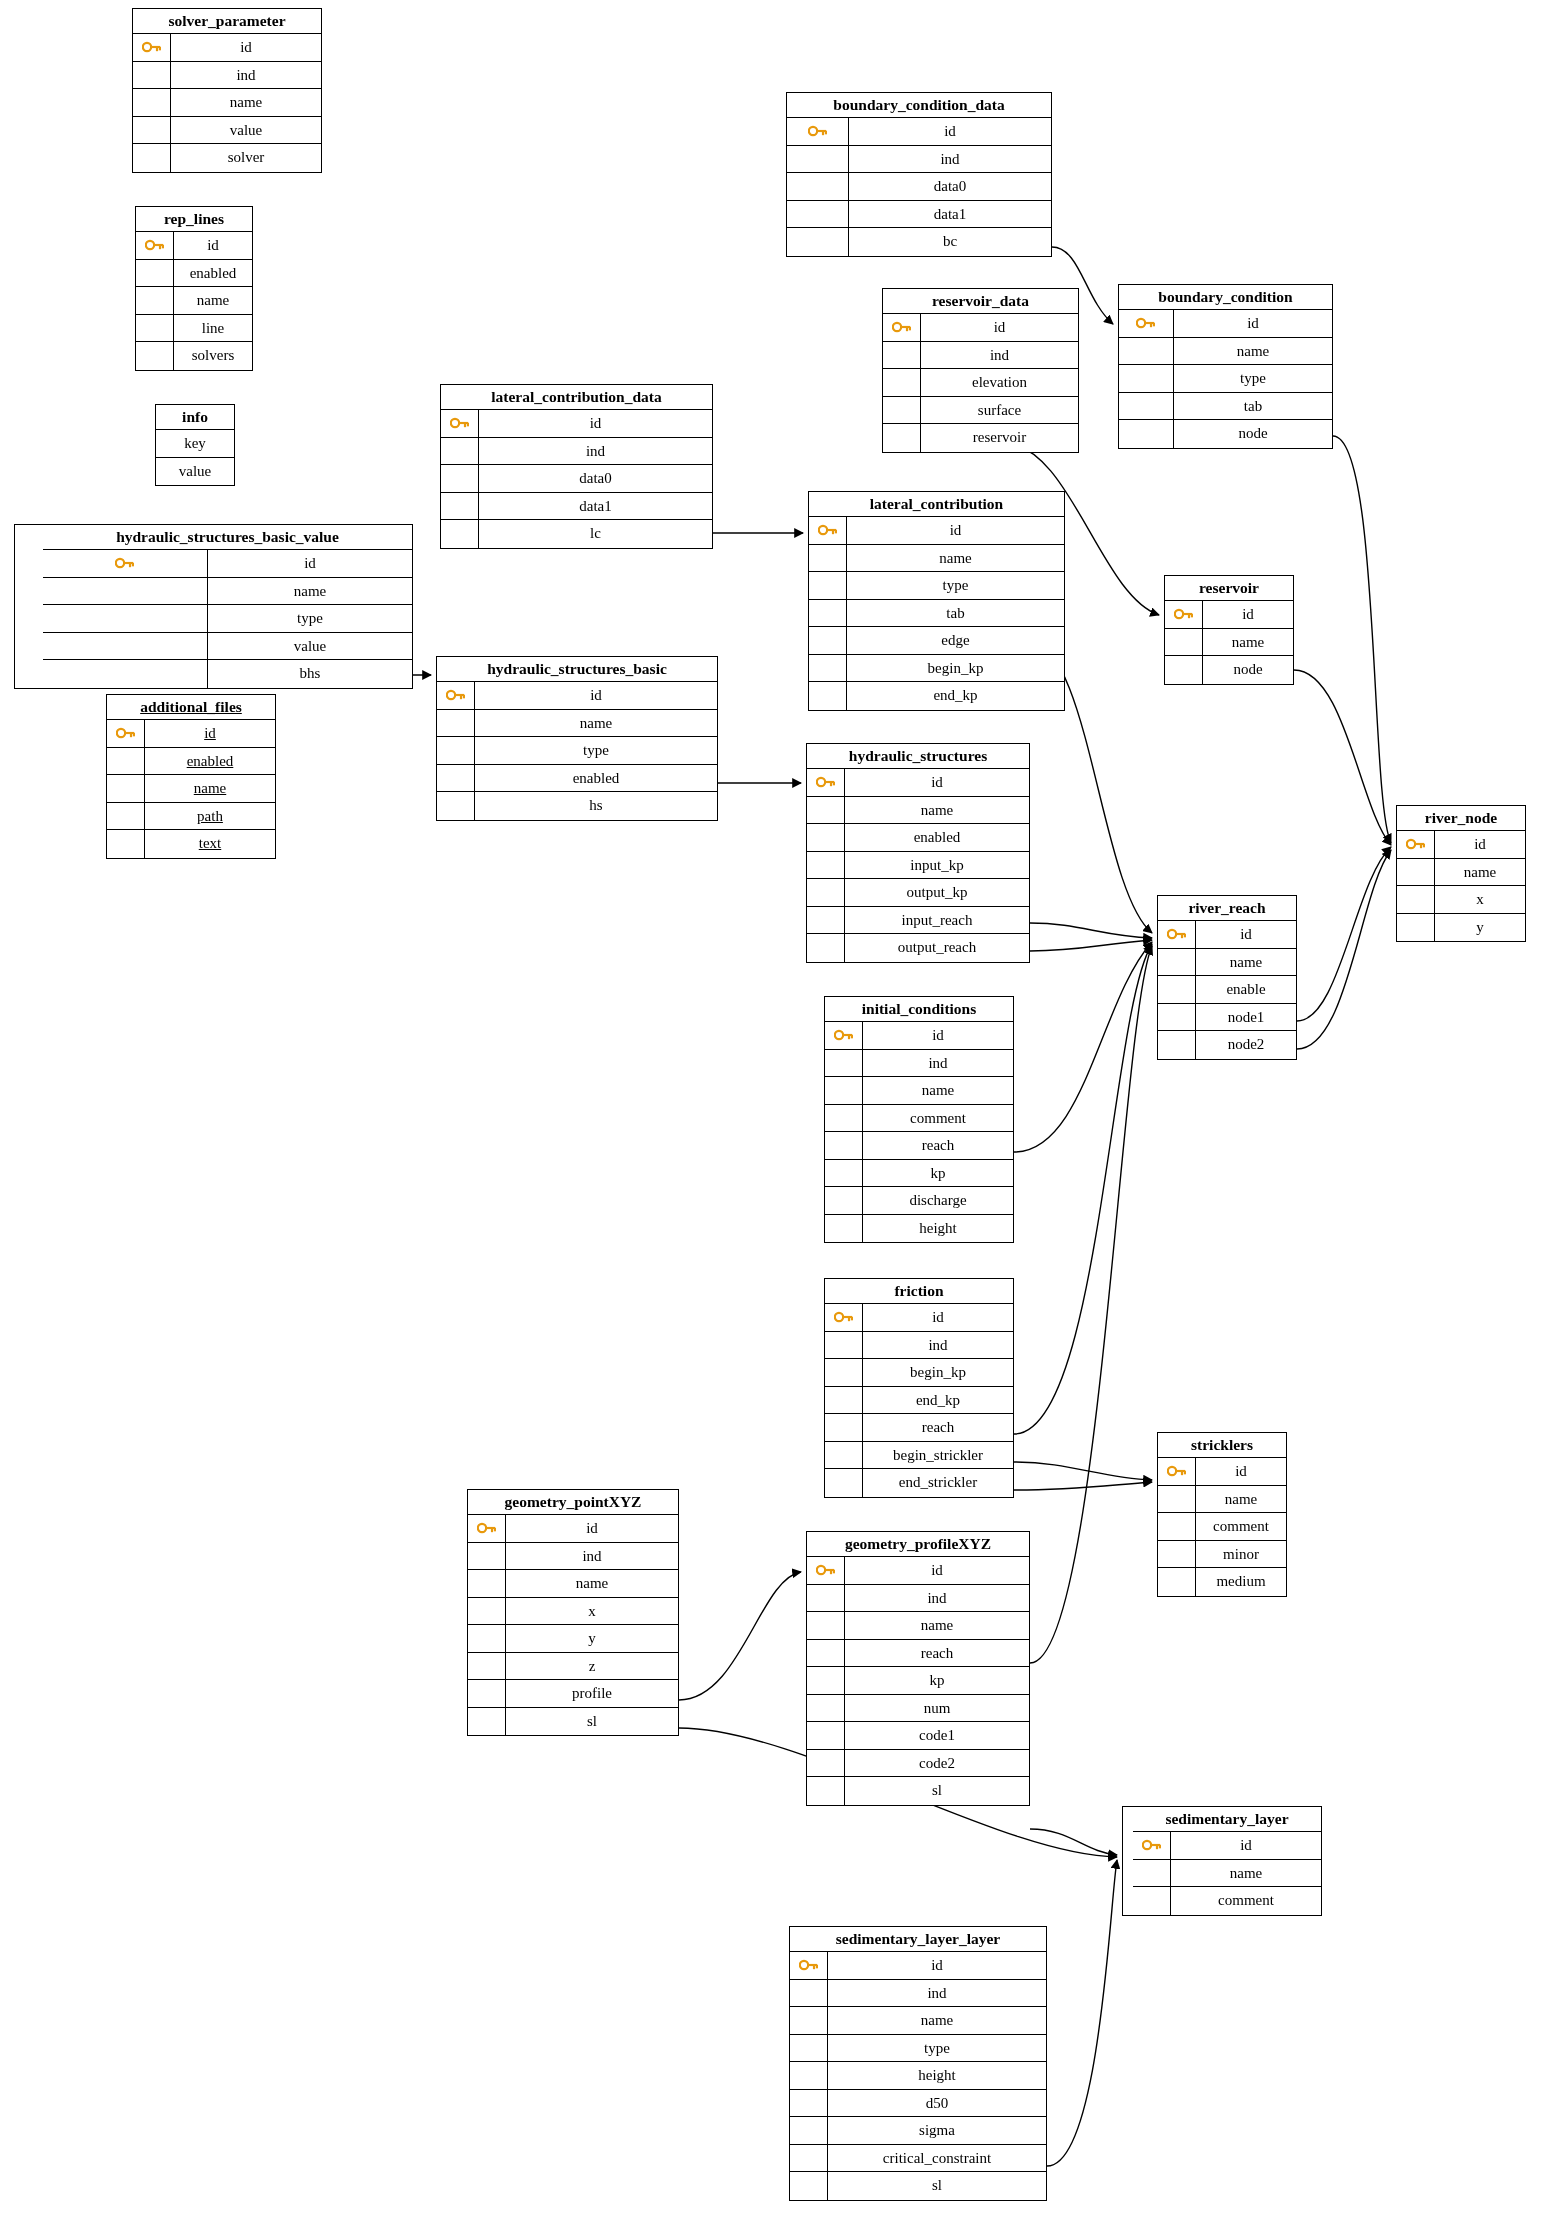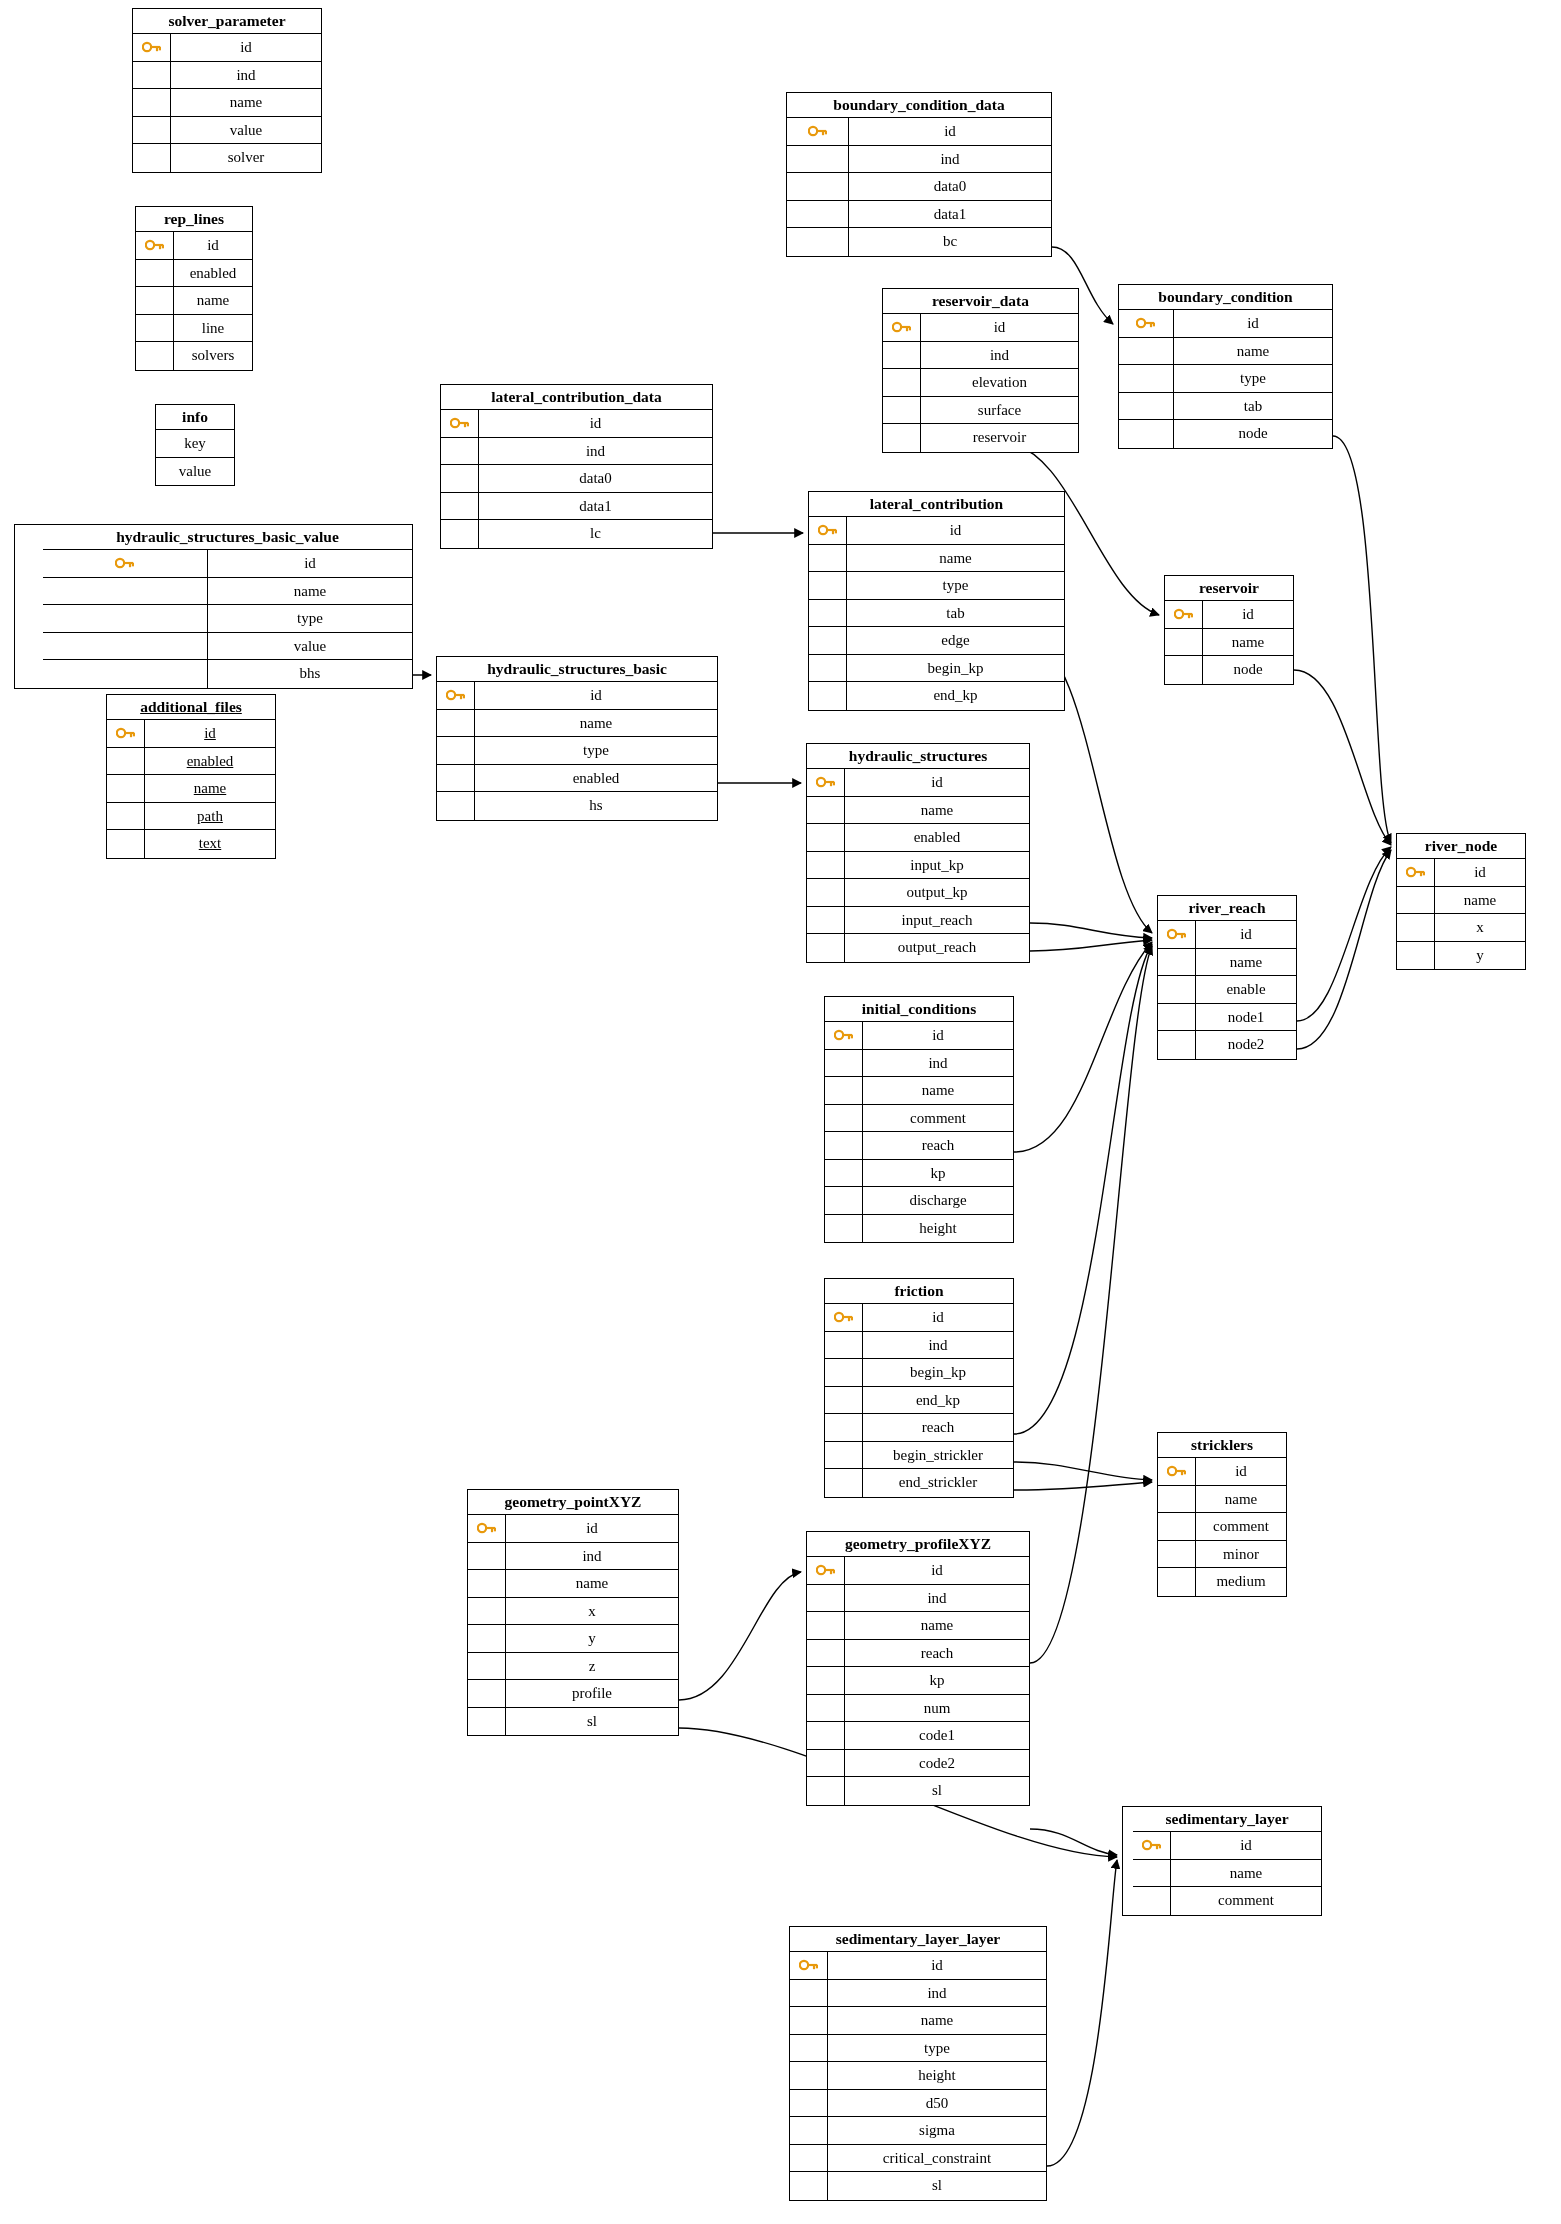--- a/index.html
+++ b/index.html
@@ -807,21 +807,21 @@
           <div class="row">
             <div class="keycell" style="width: 38px; min-width: 38px;"></div>
             <div class="namecell">node1</div>
           </div>
           <div class="row">
             <div class="keycell" style="width: 38px; min-width: 38px;"></div>
             <div class="namecell">node2</div>
           </div>
         </div>
       </div>
-      <div class="entity" style="left: 1396px; top: 805px; width: 130px; margin-top: 28px;">
+      <div class="entity" style="left: 1396px; top: 805px; width: 130px;">
         <div class="title">river_node</div>
         <div class="rowlist">
           <div class="row">
             <div class="keycell" style="width: 38px; min-width: 38px;">
               <svg class="keyicon" viewBox="0 0 24 16" xmlns="http://www.w3.org/2000/svg">
                 <circle cx="6" cy="8" r="5" fill="none" stroke="#e8990c" stroke-width="2.6"></circle>
                 <circle cx="6" cy="8" r="1.6" fill="#ffffff"></circle>
                 <path d="M10 8 H22" stroke="#e8990c" stroke-width="2.6" fill="none"></path>
                 <path d="M18 8 V13" stroke="#e8990c" stroke-width="2.6" fill="none"></path>
                 <path d="M21.5 8 V12" stroke="#e8990c" stroke-width="2.6" fill="none"></path>

